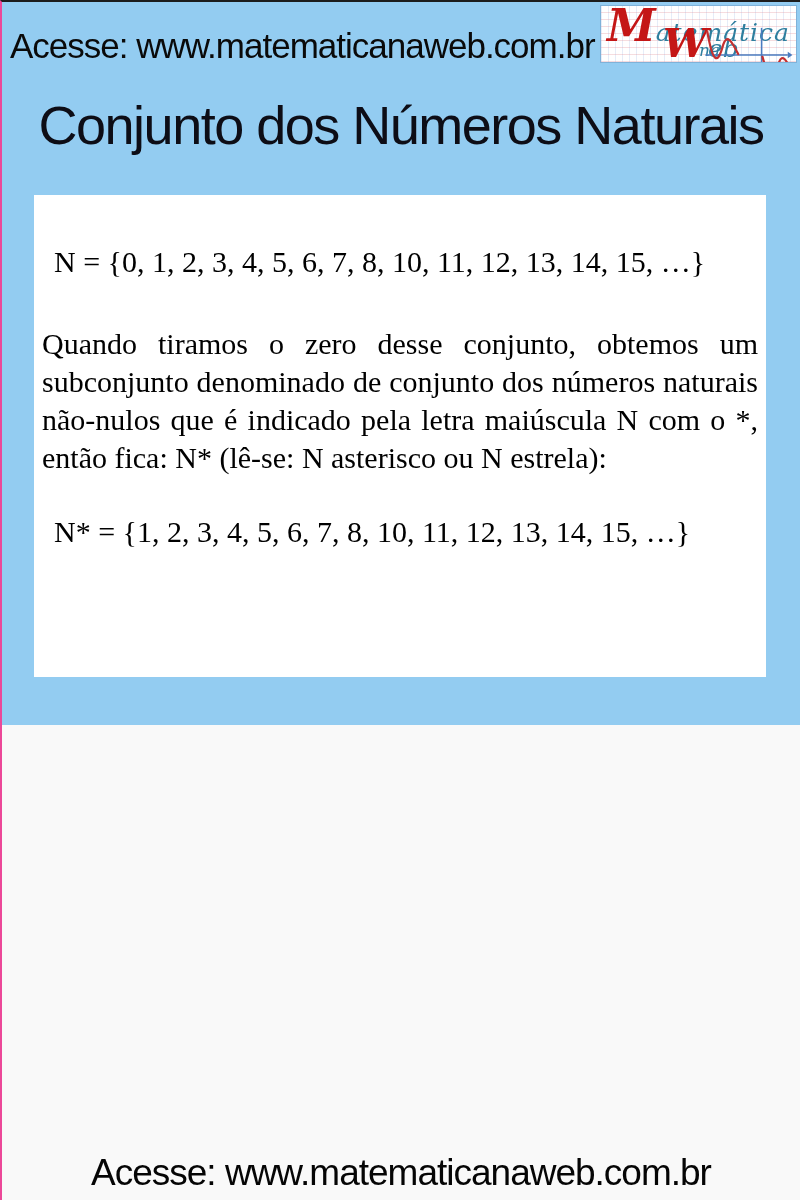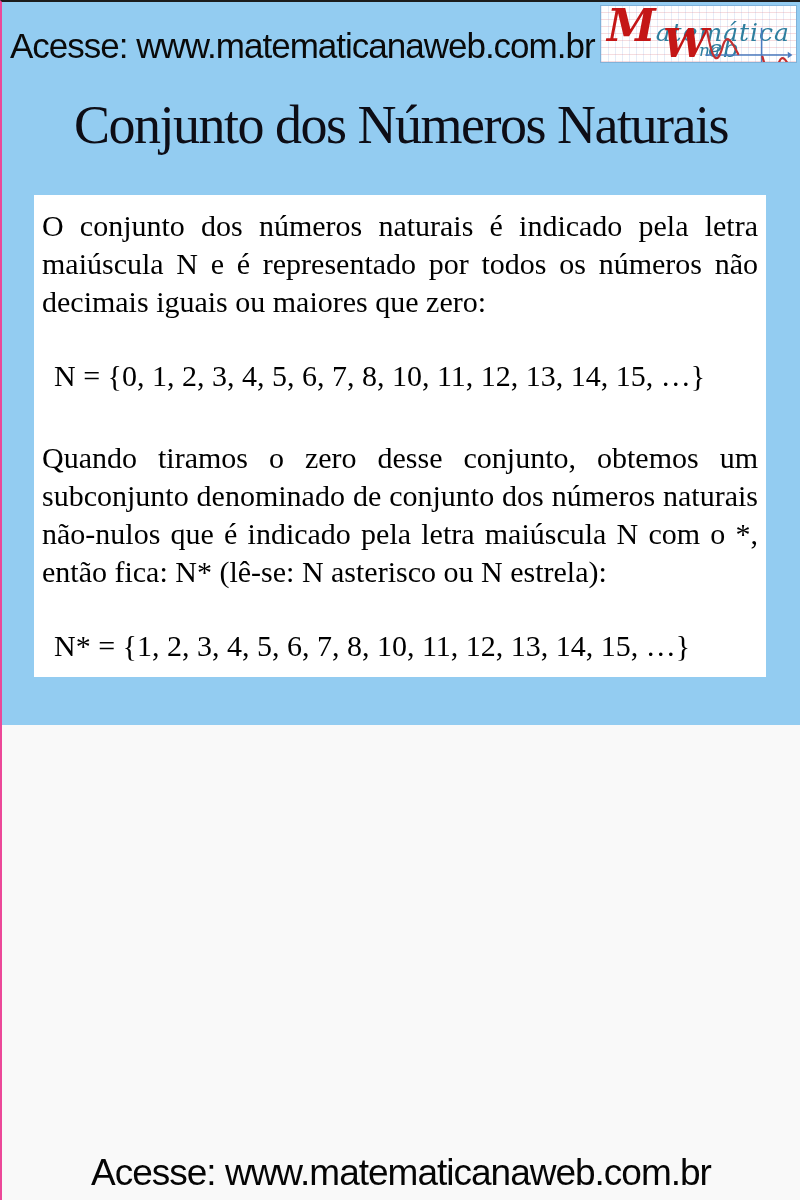--- a/index.html
+++ b/index.html
@@ -33,21 +33,21 @@
   .logo-line1 .initial{font-size:44px;font-weight:bold;}
   .logo-line1 .rest{font-size:25px;letter-spacing:1px;}
   .logo-na{position:absolute;top:34px;left:98px;font-size:17px;}
   .logo-line3{position:absolute;bottom:-4px;left:62px;white-space:nowrap;margin-top:20px;}
   .logo-line3 .initial{font-size:40px;font-weight:bold;}
   .logo-line3 .rest{font-size:25px;}
   .logo-graph{position:absolute;top:20px;right:2px;width:92px;height:58px;}
   
   .title{
     position:absolute;top:92px;left:0;width:100%;margin:0;text-align:center;
-    font-size:54px;font-weight:500;letter-spacing:-1.5px;color:#0d0d16;line-height:1.15;font-family:Liberation Serif, serif;
+    font-size:54px;font-weight:500;letter-spacing:-1.5px;color:#0d0d16;line-height:1.15;
   }
   
   .content-box{
     position:absolute;left:32px;top:193px;width:732px;height:482px;
     background:#ffffff;box-sizing:border-box;padding:12px 8px 0;
     font-family:"Liberation Serif",serif;color:#000;
   }
   .para{font-size:30px;line-height:38px;margin:0;text-align:justify;}
   .setline{font-size:30px;line-height:38px;margin:36px 12px 0;white-space:nowrap;}
   .para-2{margin-top:44px;}
@@ -83,21 +83,20 @@
           <polygon points="90,27.5 95,31 90,34.5" fill="#4a7cc0"></polygon>
           <path d="M4 6 C 10 40, 15 42, 21 20 C 25 8, 30 16, 37 30" fill="none" stroke="#c43030" stroke-width="2.4" stroke-linecap="round"></path>
           <path d="M63 33 C 69 56, 75 54, 81 38 C 84 30, 89 36, 92 46" fill="none" stroke="#c43030" stroke-width="2.4" stroke-linecap="round"></path>
         </svg>
       </div>
     </header>
 
     <h1 class="title">Conjunto dos Números Naturais</h1>
 
     <section class="content-box">
-      <p class="para">O conjunto dos números naturais é indicado pela letra maiúscula N e é representado por todos os números não decimais iguais ou maiores que zero:</p>
       <p class="setline">N = {0, 1, 2, 3, 4, 5, 6, 7, 8, 10, 11, 12, 13, 14, 15, …}</p>
       <p class="para para-2">Quando tiramos o zero desse conjunto, obtemos um subconjunto denominado de conjunto dos números naturais não-nulos que é indicado pela letra maiúscula N com o *, então fica: N* (lê-se: N asterisco ou N estrela):</p>
       <p class="setline setline-2">N* = {1, 2, 3, 4, 5, 6, 7, 8, 10, 11, 12, 13, 14, 15, …}</p>
     </section>
 
   </div>
 
   <footer class="bottom-area">
     <div class="footer-text">Acesse: www.matematicanaweb.com.br</div>
   </footer>

